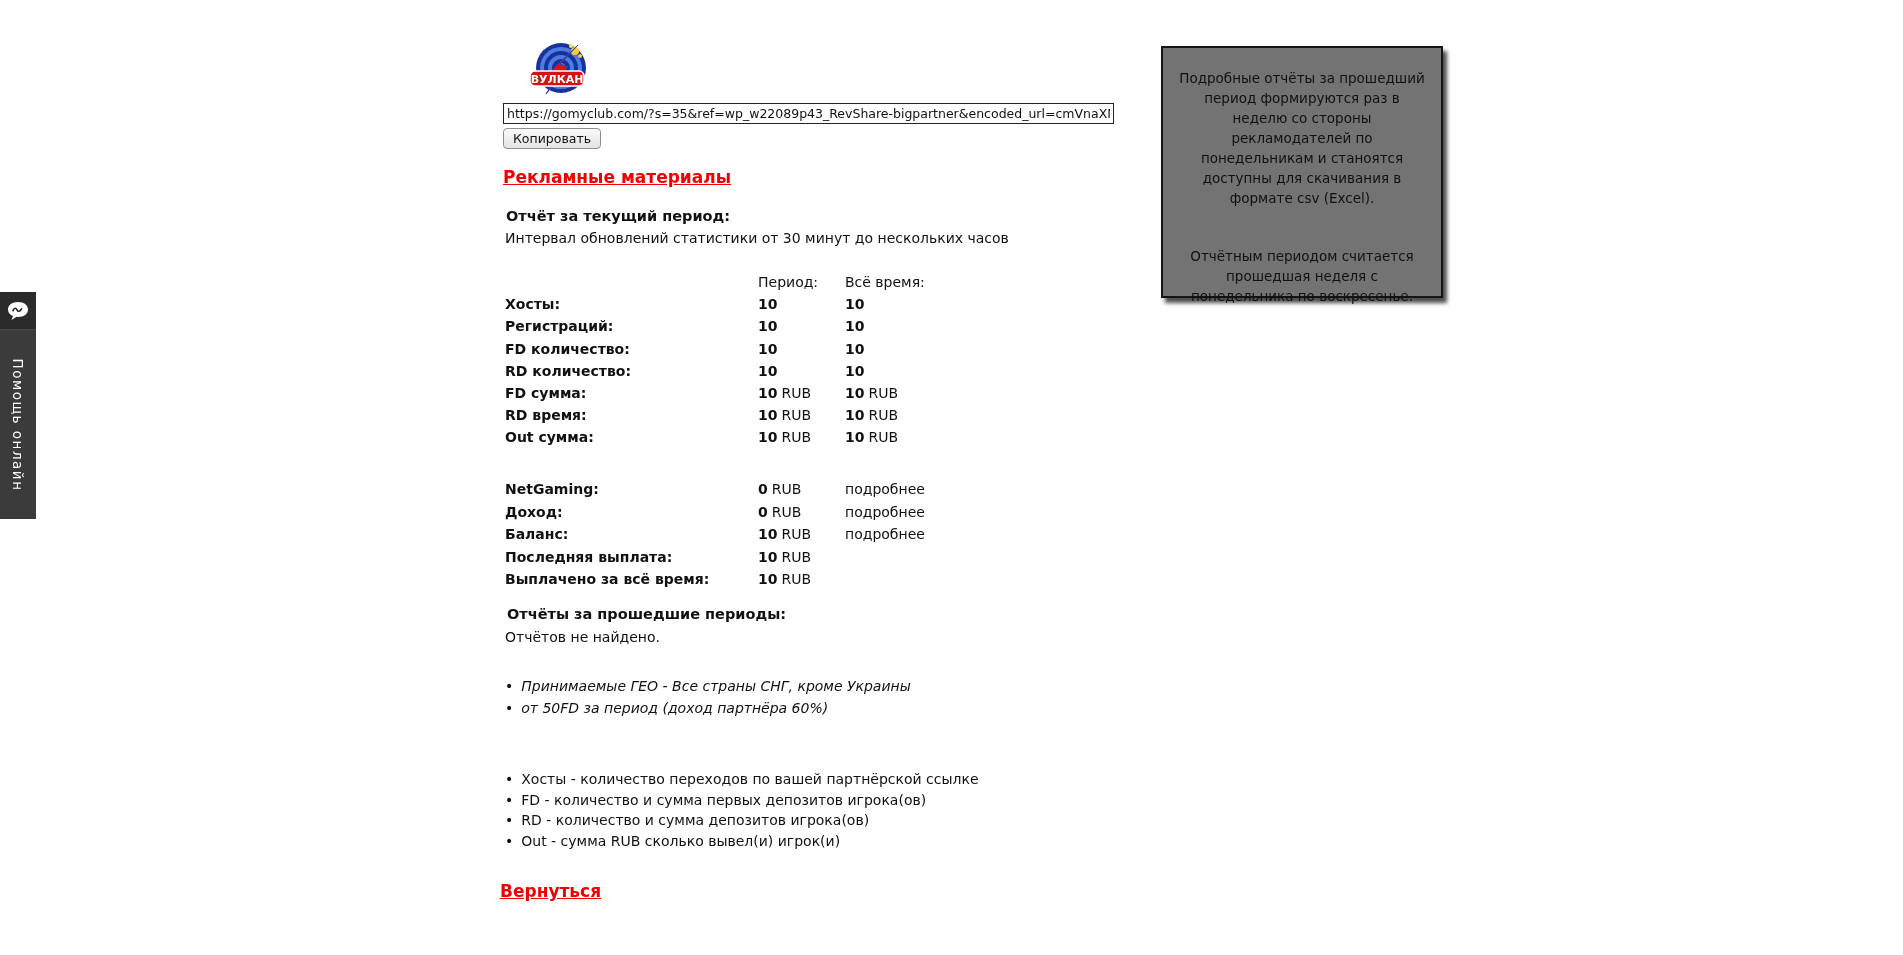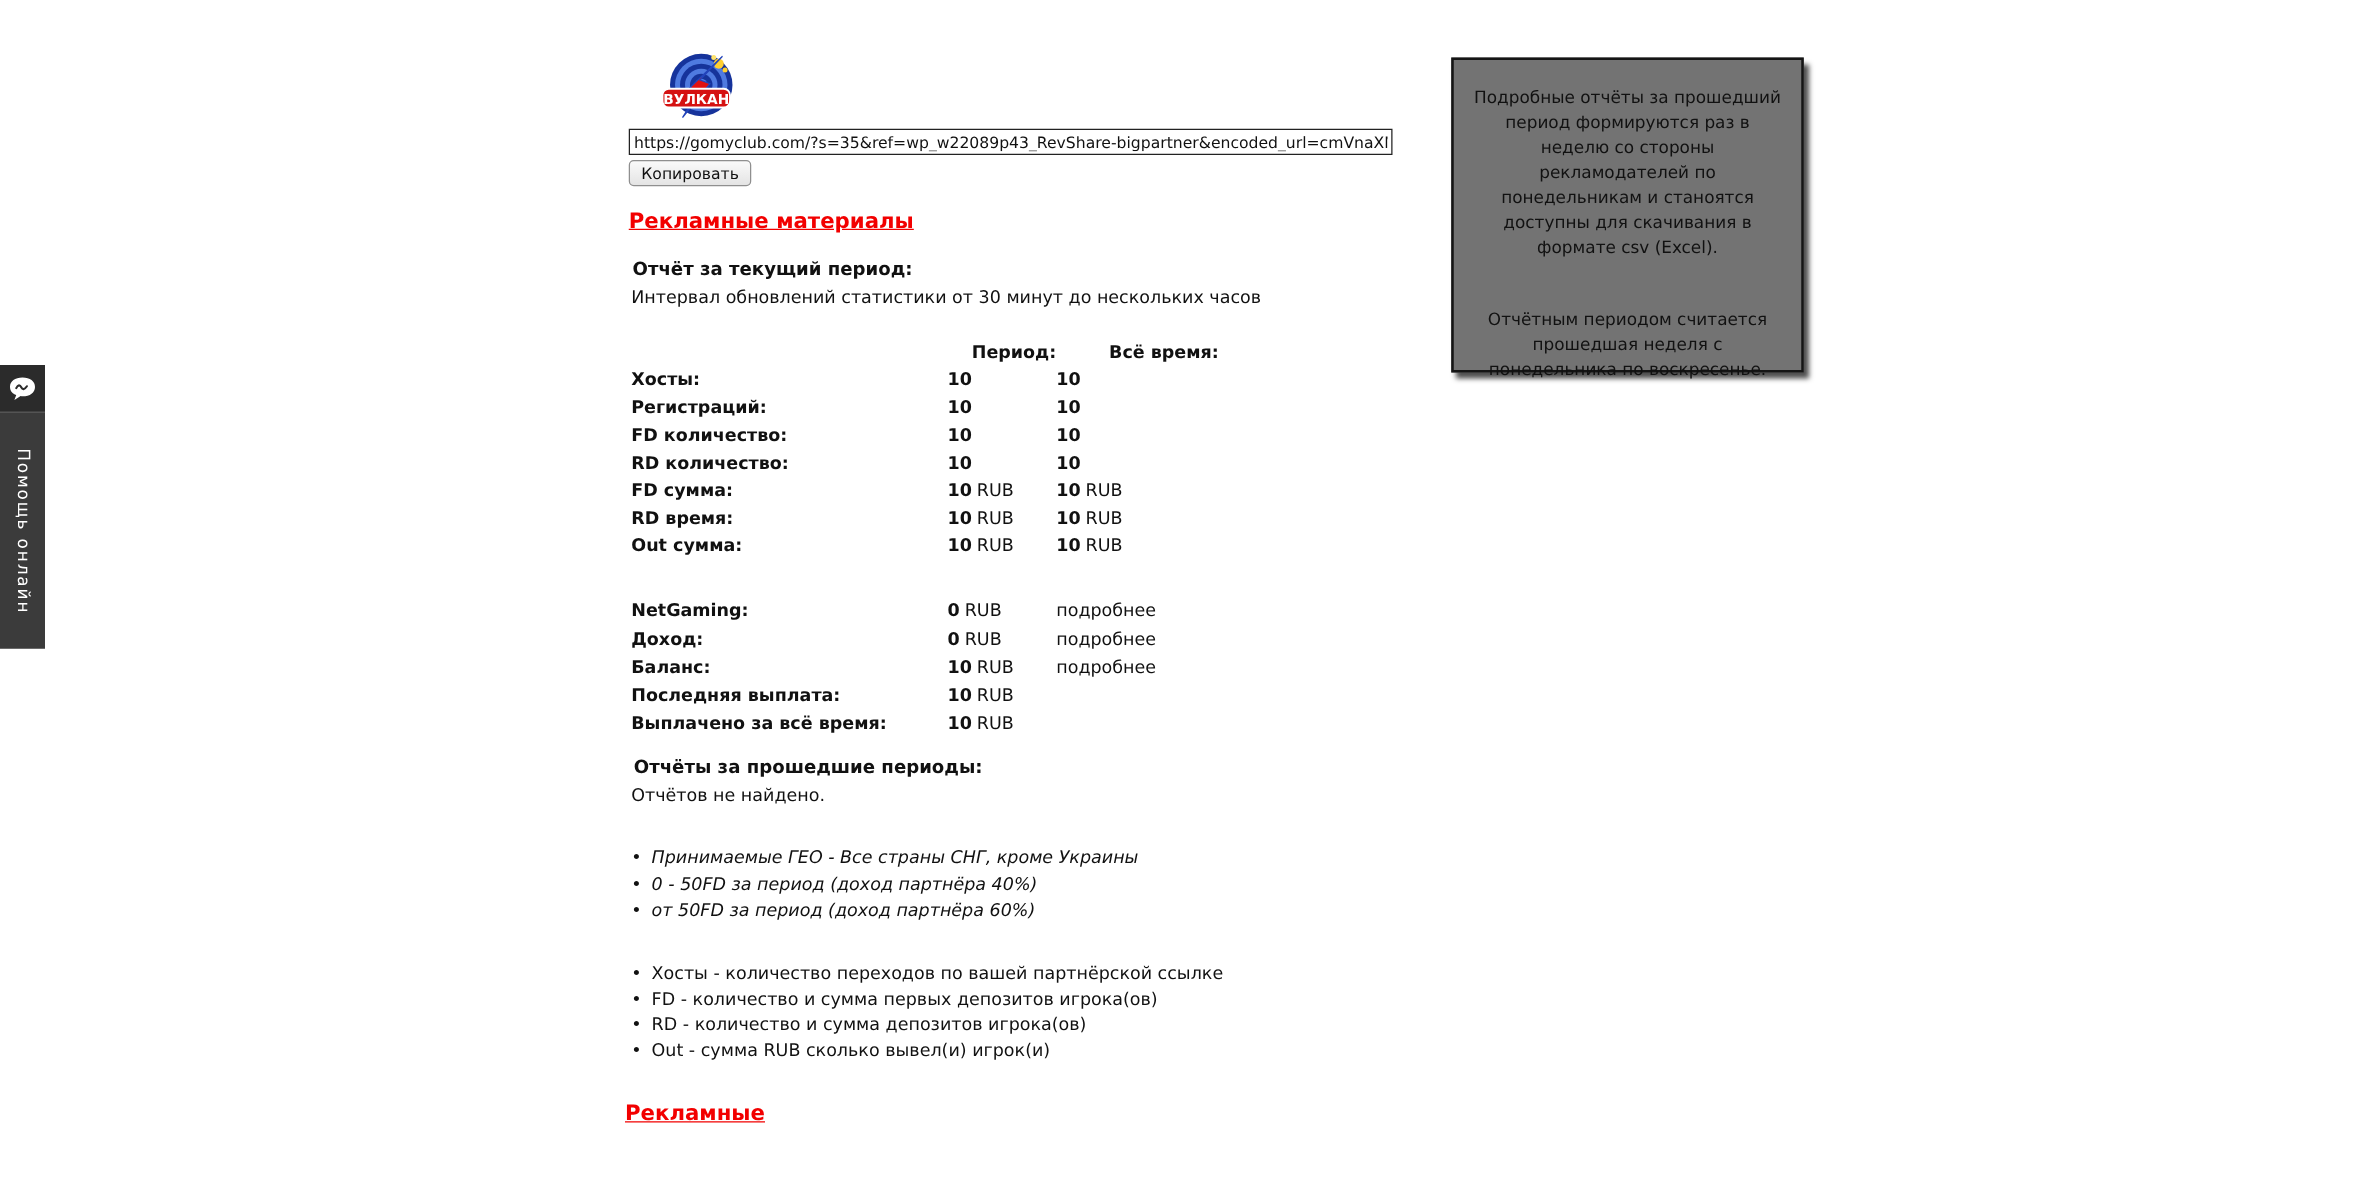--- a/index.html
+++ b/index.html
@@ -35,21 +35,21 @@
 
   .grid{
     position:absolute;left:505px;display:grid;
     grid-template-columns:253px 87px 130px;font-size:14px;align-items:start;
   }
   .stats-grid{top:274px;grid-auto-rows:22.2px;}
   .balance-grid{top:481px;grid-auto-rows:22.5px;}
   .cell{white-space:nowrap;}
   .cell b{font-weight:700;}
   .cell .cur{margin-left:4px;font-weight:400;}
-  .col-head{font-weight:700;text-align:right;}
+  .col-head{font-weight:400;}
   .row-label{font-weight:700;}
   .details-link{color:#111;cursor:pointer;}
 
   .past-title{position:absolute;left:507px;top:606px;font-size:14.5px;font-weight:700;}
   .past-empty{position:absolute;left:505px;top:629px;font-size:14px;}
 
   .plain-list{position:absolute;left:505px;margin:0;padding:0;list-style:none;font-size:14px;}
   .terms-list{top:676px;}
   .terms-list li{line-height:21.5px;font-style:italic;}
   .glossary-list{top:769px;}
@@ -162,32 +162,31 @@
     <div class="cell row-label">Выплачено за всё время:</div>
     <div class="cell"><b>10</b><span class="cur">RUB</span></div>
     <div class="cell"></div>
   </div>
 
   <div class="past-title">Отчёты за прошедшие периоды:</div>
   <div class="past-empty">Отчётов не найдено.</div>
 
   <ul class="plain-list terms-list">
     <li>Принимаемые ГЕО - Все страны СНГ, кроме Украины</li>
-    <li>0 - 50FD за период (доход партнёра 40%)</li>
     <li>от 50FD за период (доход партнёра 60%)</li>
   </ul>
 
   <ul class="plain-list glossary-list">
     <li>Хосты - количество переходов по вашей партнёрской ссылке</li>
     <li>FD - количество и сумма первых депозитов игрока(ов)</li>
     <li>RD - количество и сумма депозитов игрока(ов)</li>
     <li>Out - сумма RUB сколько вывел(и) игрок(и)</li>
   </ul>
 
-  <a class="red-link back-link">Рекламные</a>
+  <a class="red-link back-link">Вернуться</a>
 
   <div class="info-box">
     <p>Подробные отчёты за прошедший период формируются раз в неделю со стороны рекламодателей по понедельникам и станоятся доступны для скачивания в формате csv (Excel).</p>
     <p>Отчётным периодом считается прошедшая неделя с понедельника по воскресенье.</p>
   </div>
 
   <div class="chat-widget">
     <div class="chat-icon-tile">
       <svg width="22" height="20" viewBox="0 0 22 20">
         <path d="M11 1 C5 1 1 4 1 8.5 C1 11.5 3 14 6 15 L4.5 19 L9.5 15.8 C10 15.9 10.5 16 11 16 C17 16 21 13 21 8.5 C21 4 17 1 11 1 Z" fill="#ffffff"></path>

